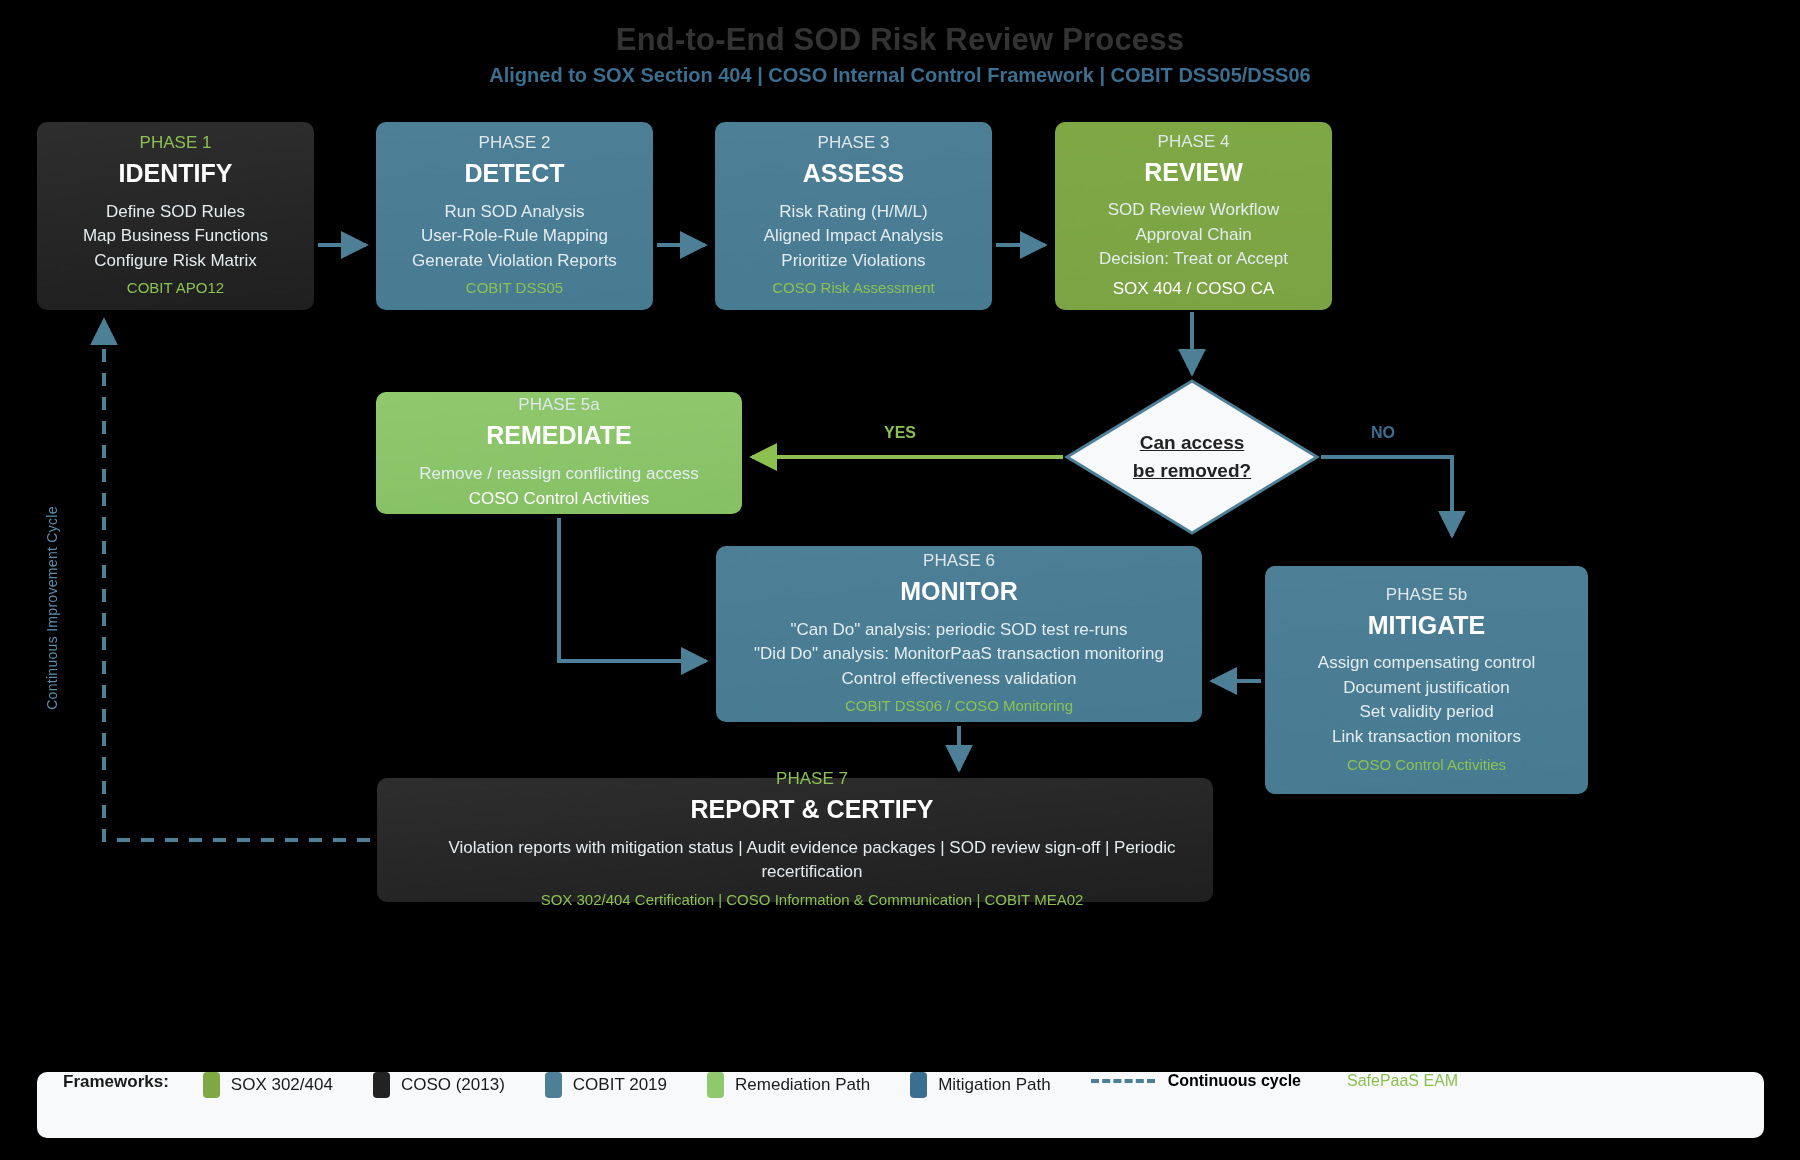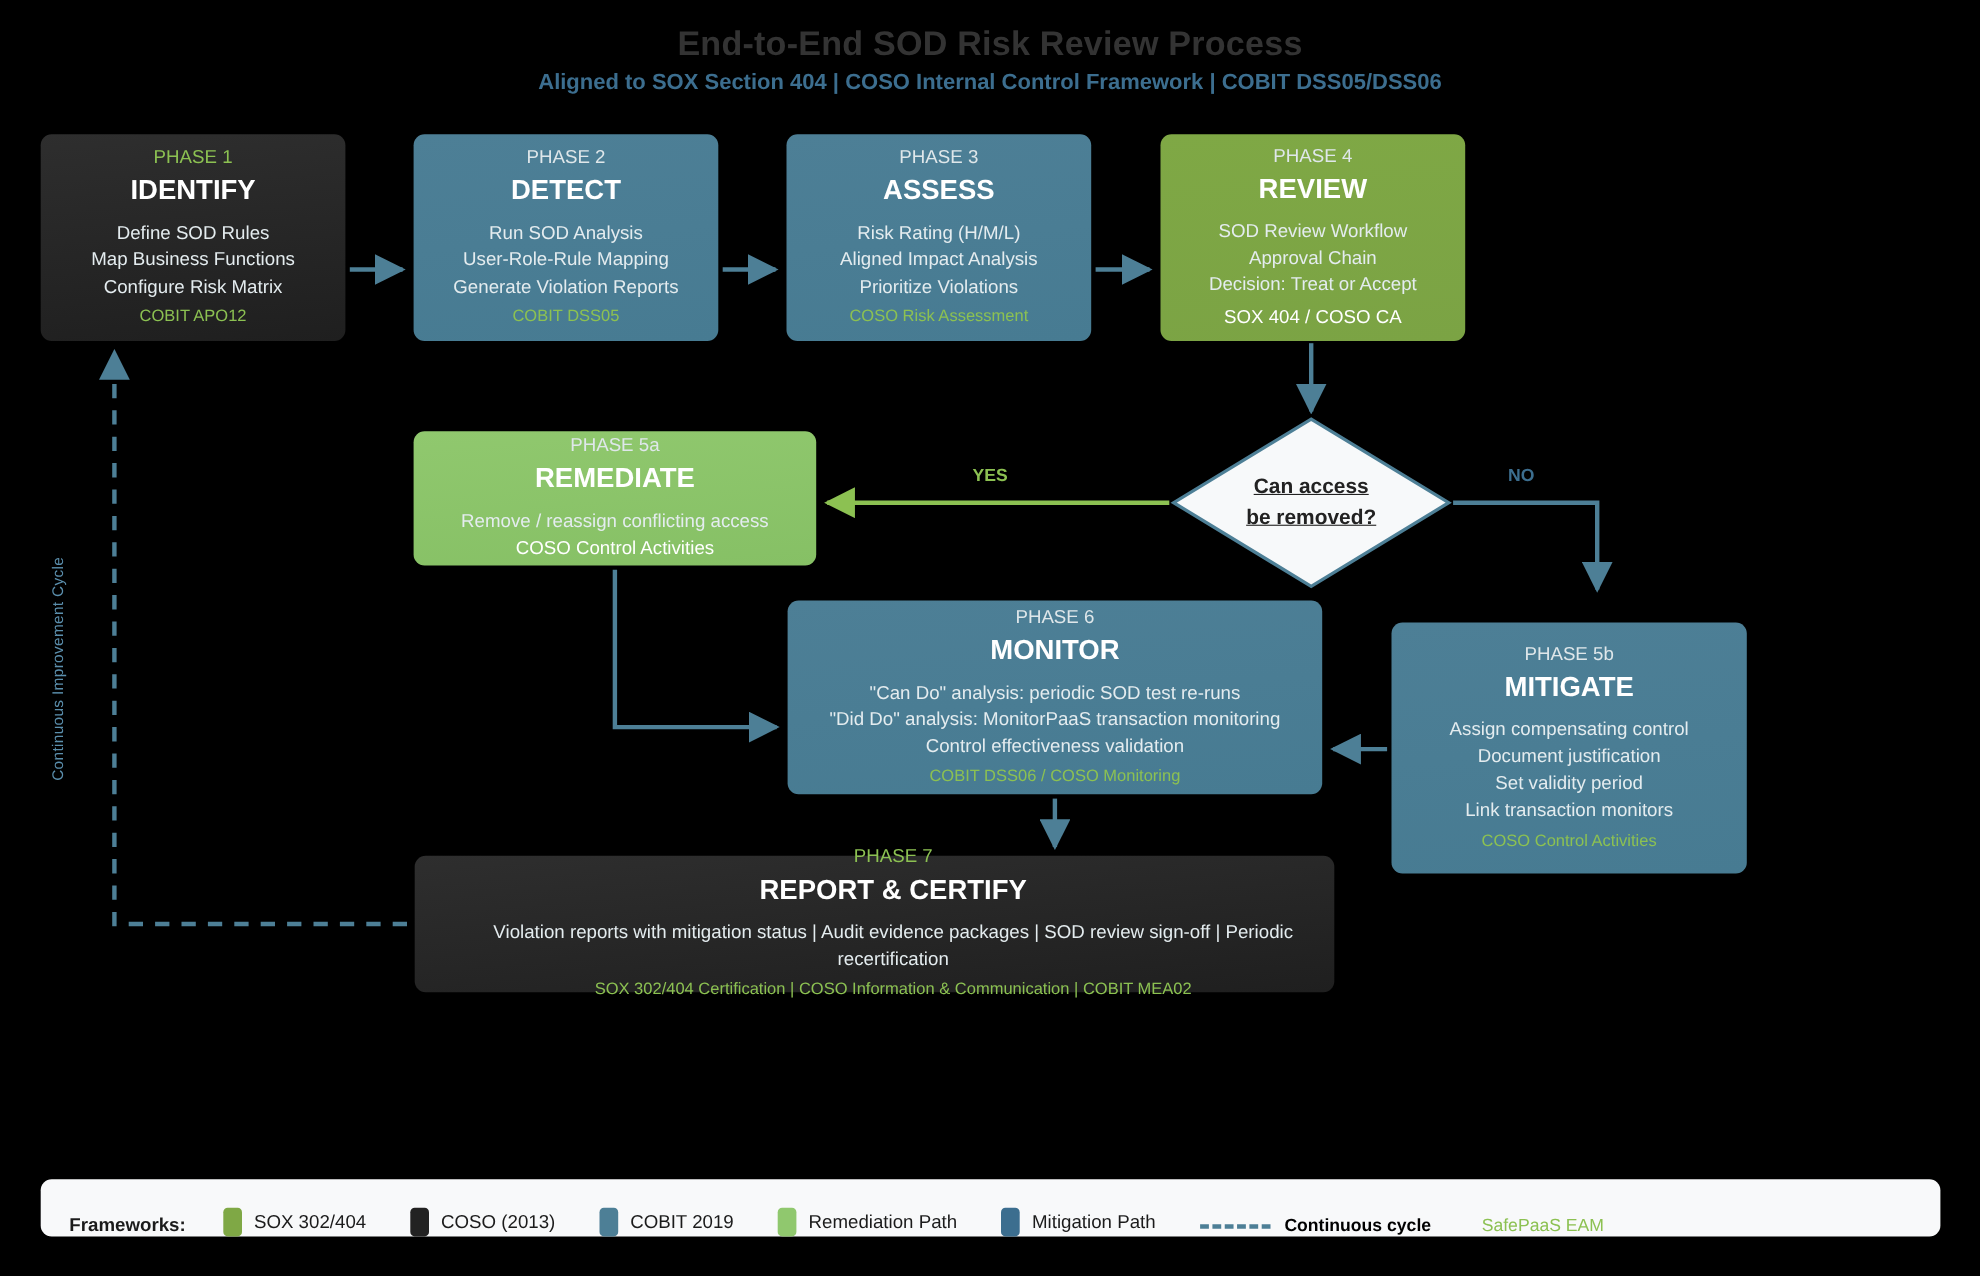--- a/index.html
+++ b/index.html
@@ -69,23 +69,23 @@
   #label-no {left:1371px;top:424px;color:#3c6e8f;text-align:right;}
   #label-cycle{
     position:absolute;left:52px;top:600px;width:260px;
     transform:rotate(-90deg);transform-origin:50% 50%;
     margin-left:-130px;margin-top:0;
     text-align:center;font-size:14px;color:#5b8fad;letter-spacing:.3px;
   }
 
   
   #legend{
-    position:absolute;left:37px;top:1072px;width:1727px;height:52px;
+    position:absolute;left:37px;top:1072px;width:1727px;height:66px;
     background:#f8f9fa;border-radius:10px;
-    display:flex;align-items:flex-end;padding:0 26px;box-sizing:border-box;
+    display:flex;align-items:flex-start;padding:0 26px;box-sizing:border-box;
   }
   #legend .lbl{font-size:17px;font-weight:bold;color:#1b1b1b;margin-right:34px;}
   .litem{display:flex;align-items:center;margin-right:40px;}
   .swatch{width:17px;height:26px;border-radius:4px;margin-right:11px;flex:none;}
   .litem .txt{font-size:17px;color:#1b1b1b;white-space:nowrap;}
   .dashwrap{display:flex;align-items:center;margin-right:40px;font-weight:bold;}
   .dashline{
     width:64px;height:0;border-top:4px dashed #4d7f96;margin-right:13px;flex:none;
   }
   #legend-brand{font-size:16px;color:#8cc152;white-space:nowrap;margin-left:6px;}

